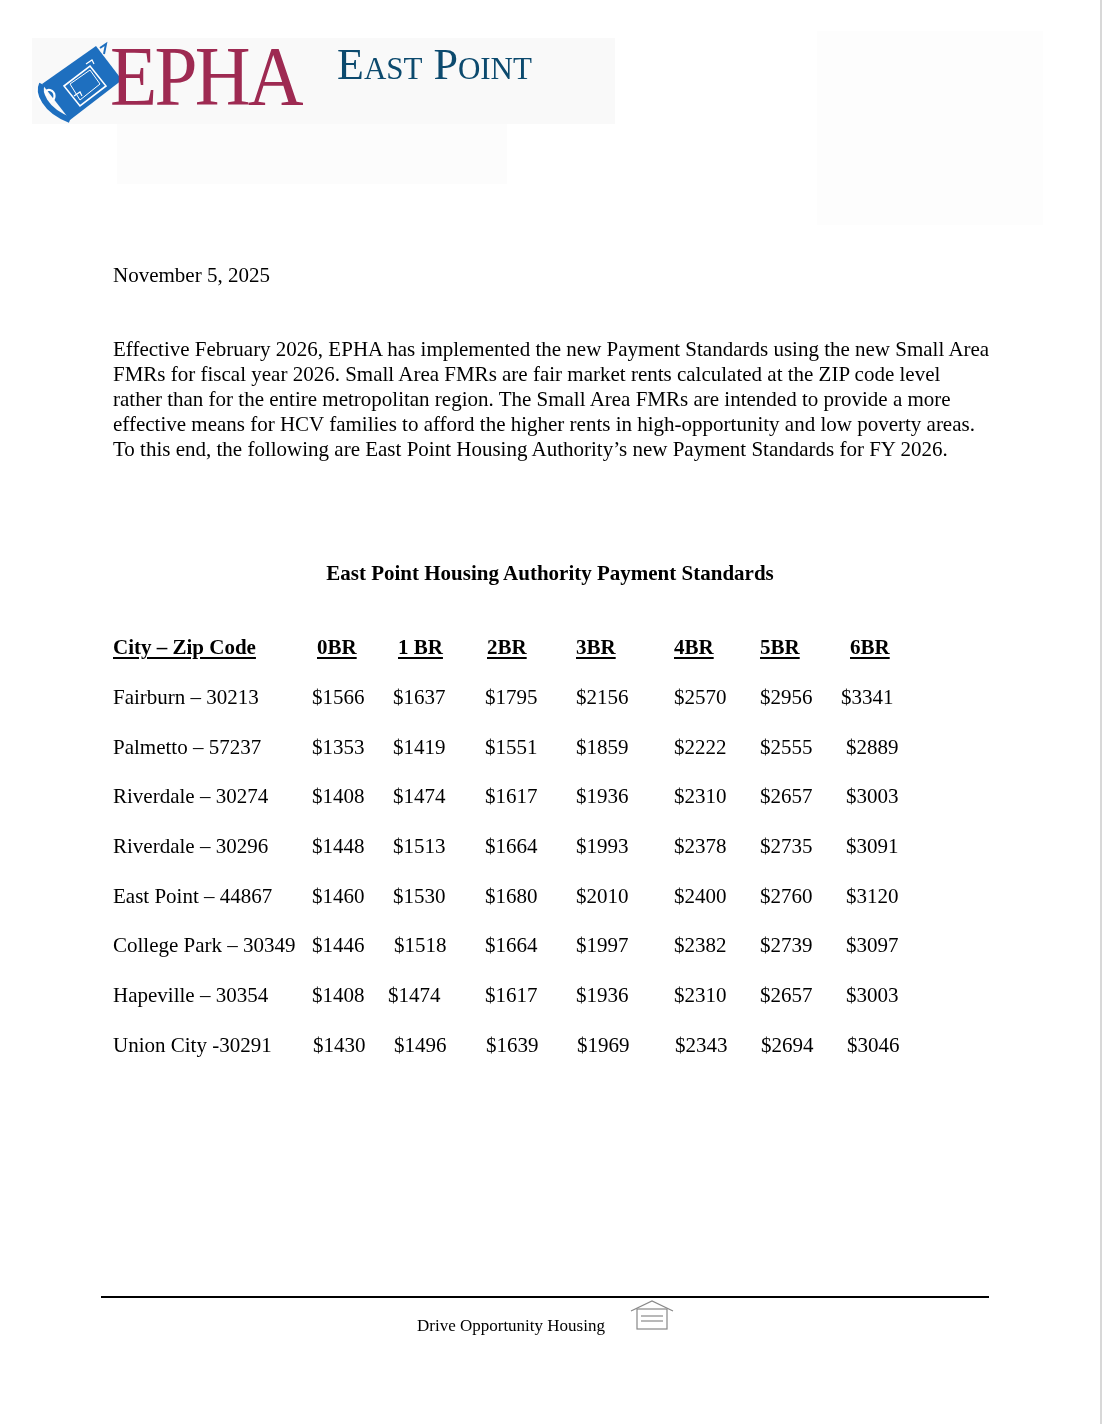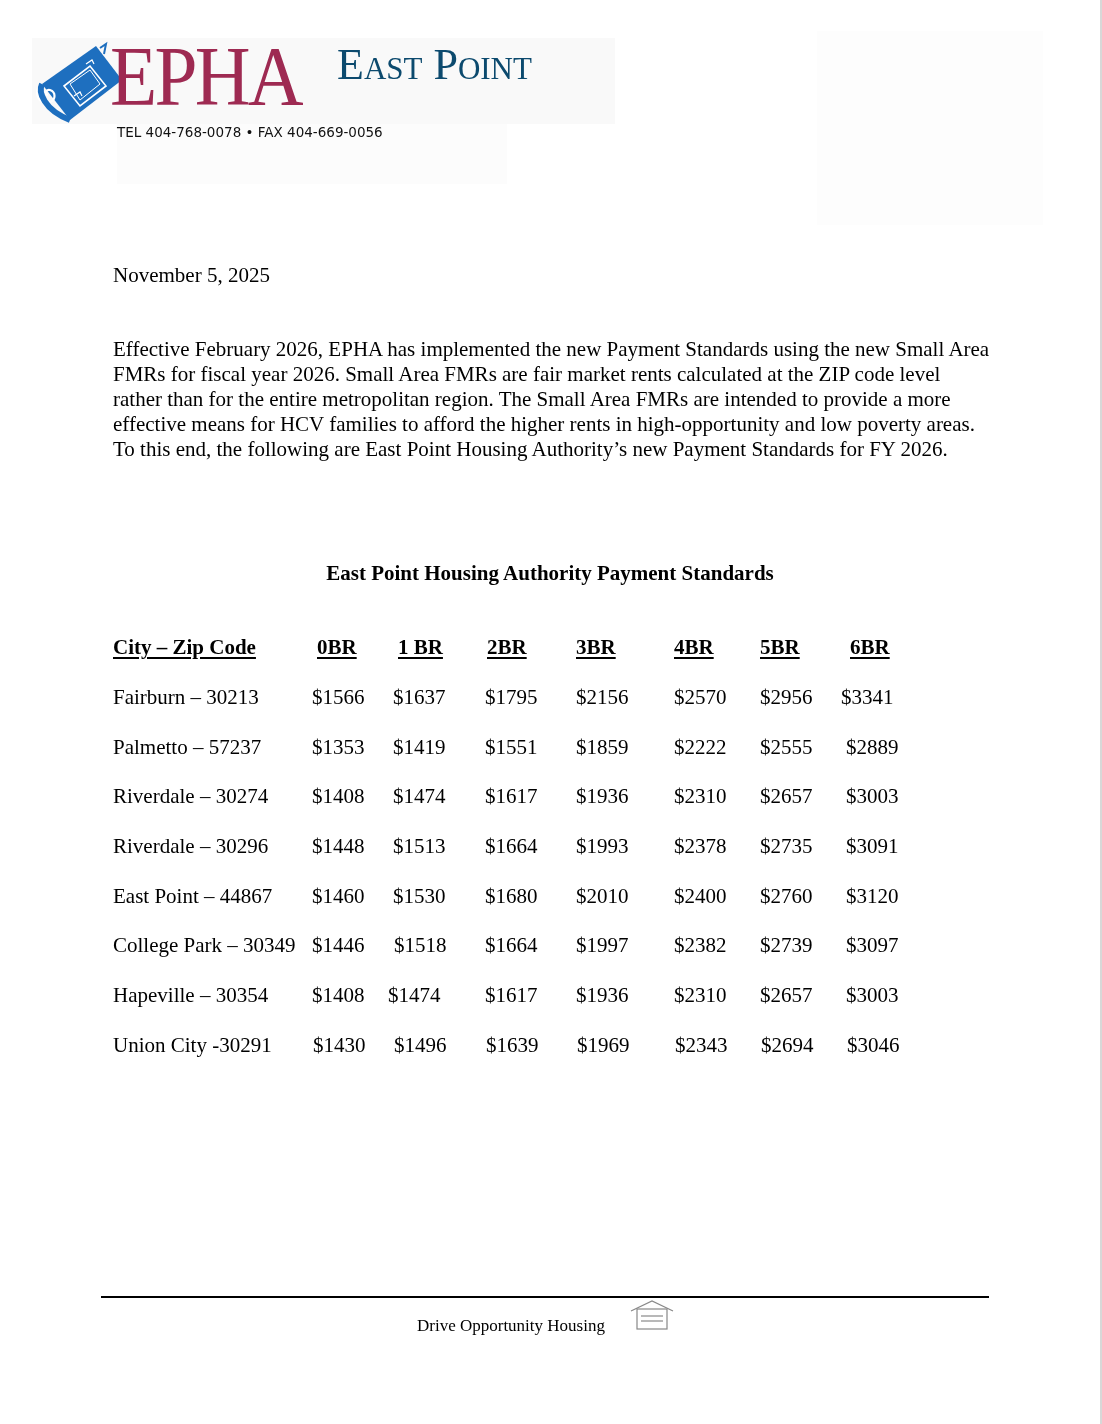--- a/index.html
+++ b/index.html
@@ -187,21 +187,20 @@
     <path d="M36 44 L56 30 L66 44 L46 60 Z" fill="none" stroke="#ffffff" stroke-width="1"></path>
     <path d="M52 24 L58 20 L60 24" fill="none" stroke="#ffffff" stroke-width="1.2"></path>
     <path d="M40 56 L46 52 L48 56" fill="none" stroke="#ffffff" stroke-width="1.2"></path>
     <path d="M66 8 L72 4 L70 14" fill="none" stroke="#1e6fbf" stroke-width="2"></path>
   </svg>
   <div class="logo-epha">EPHA</div>
   <div class="logo-east">East Point</div>
 </div>
 
 <div class="address-block">
-  <span class="address-line">TEL 404-768-0078 • FAX 404-669-0056</span>
 </div>
 
 <div class="right-placeholder"></div>
 
 <div class="date">November 5, 2025</div>
 
 <div class="intro">
   <p>Effective February 2026, EPHA has implemented the new Payment Standards using the new Small Area FMRs for fiscal year 2026.  Small Area FMRs are fair market rents calculated at the ZIP code level rather than for the entire metropolitan region.  The Small Area FMRs are intended to provide a more effective means for HCV families to afford the higher rents in high-opportunity and low poverty areas.  To this end, the following are East Point Housing Authority’s new Payment Standards for FY 2026.</p>
 </div>
 

